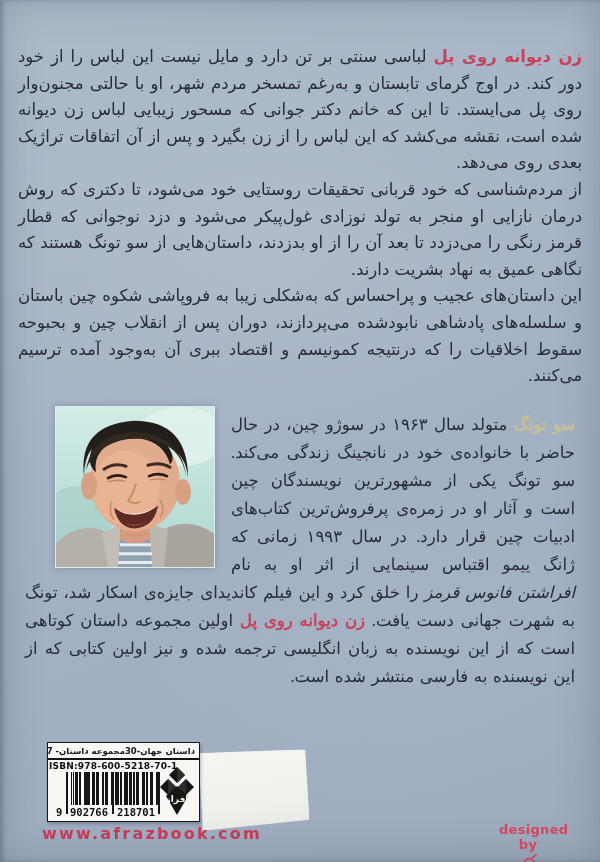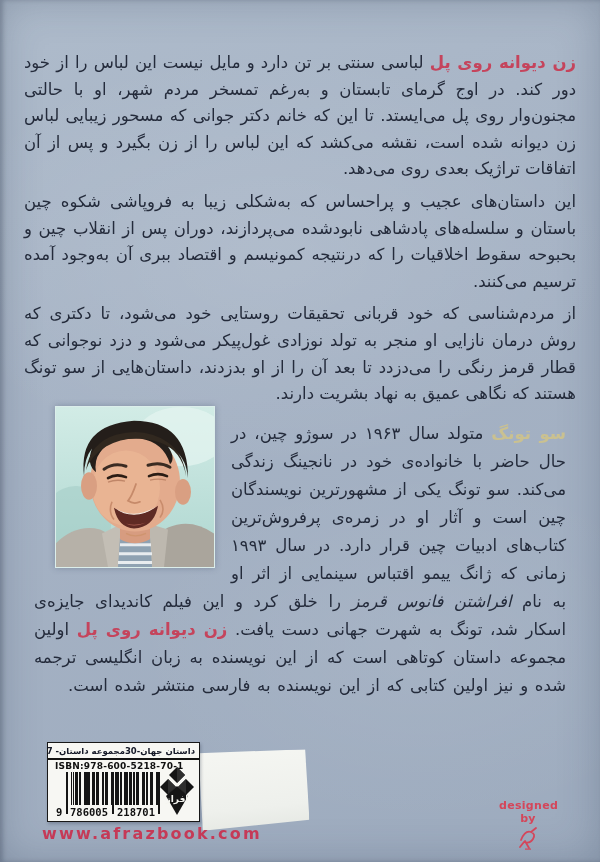--- a/index.html
+++ b/index.html
@@ -12,28 +12,28 @@
       radial-gradient(ellipse 420px 260px at 70% 75%, rgba(255,255,255,.06), rgba(255,255,255,0) 70%),
       linear-gradient(160deg,#aebbcb 0%,#a5b2c4 45%,#9dabbe 100%);
     box-shadow:inset 0 0 40px rgba(40,55,80,.25), inset 3px 0 4px rgba(30,40,60,.25);
   }
   
   .synopsis{
     position:absolute;top:44px;right:18px;left:18px;
     direction:rtl;text-align:justify;
     font-size:16.5px;line-height:26.6px;color:#242b3b;
   }
-  .synopsis p{margin:6px;}
+  .synopsis p{margin:0;}
   .bio{
     position:absolute;top:404px;right:18px;left:18px;
     direction:rtl;text-align:justify;
     font-size:16.5px;line-height:28px;color:#242b3b;
     word-spacing:1.5px;
   }
-  .bio p{margin:16px;}
+  .bio p{margin:7px;font-family:Liberation Serif, serif;}
   .red-title{color:#c5445c;font-weight:bold;}
   .gold-name{color:#cfc38b;font-weight:bold;opacity:.9;}
   .film-title{font-style:italic;}
   
   .photo{
     float:left;width:158px;height:160px;
     margin:2px 16px 4px 37px;
     border:1px solid rgba(255,255,255,.45);
     box-shadow:0 0 6px rgba(60,75,100,.35);
     background:#bfe0da;
@@ -45,21 +45,21 @@
     background:#f7f7f3;border:1.5px solid #181818;box-sizing:border-box;
     box-shadow:1px 2px 3px rgba(40,50,70,.3);
   }
   .series-strip{
     height:15px;border-bottom:2px solid #131313;
     display:flex;justify-content:space-between;align-items:center;
     direction:rtl;padding:0 4px;
     font-size:8.5px;font-weight:bold;color:#141827;white-space:nowrap;
   }
   .isbn-line{
-    direction:ltr;text-align:left;padding:1px 0 0 7px;
+    direction:ltr;text-align:left;padding:1px 0 0 1px;
     font-size:9px;font-weight:bold;color:#101010;letter-spacing:.2px;
   }
   .bc-area{position:absolute;left:8px;top:29px;width:104px;height:48px;}
   .bars{
     position:absolute;left:10px;top:0;width:94px;height:33px;
     background-image:
       repeating-linear-gradient(90deg,#151515 0 1.5px,transparent 1.5px 4.5px),
       repeating-linear-gradient(90deg,#151515 0 1px,transparent 1px 6.5px),
       repeating-linear-gradient(90deg,#151515 0 2px,transparent 2px 10px);
   }
@@ -83,32 +83,32 @@
   }
   .site-url{
     position:absolute;left:42px;top:824px;width:164px;text-align:center;
     direction:ltr;font-size:16px;font-weight:bold;letter-spacing:2.2px;
     color:#c53a57;white-space:nowrap;
   }
   .designed{
     position:absolute;left:499px;top:799px;width:58px;text-align:center;
     color:#d4465a;direction:ltr;
   }
-  .designed-label{font-size:11px;font-weight:bold;letter-spacing:.3px;}
+  .designed-label{font-size:13px;font-weight:bold;letter-spacing:.3px;margin-top:23px;}
   .designed svg{display:block;margin:1px auto 0;}
 </style>
 </head>
 <body>
 
 <div class="page">
 
   <section class="synopsis">
     <p><span class="red-title">زن دیوانه روی پل</span><span> لباسی سنتی بر تن دارد و مایل نیست این لباس را از خود دور کند. در اوج گرمای تابستان و به‌رغم تمسخر مردم شهر، او با حالتی مجنون‌وار روی پل می‌ایستد. تا این که خانم دکتر جوانی که مسحور زیبایی لباس زن دیوانه شده است، نقشه می‌کشد که این لباس را از زن بگیرد و پس از آن اتفاقات تراژیک بعدی روی می‌دهد.</span></p>
+    <p><span>از مردم‌شناسی که خود قربانی تحقیقات روستایی خود می‌شود، تا دکتری که روش درمان نازایی او منجر به تولد نوزادی غول‌پیکر می‌شود و دزد نوجوانی که قطار قرمز رنگی را می‌دزدد تا بعد آن را از او بدزدند، داستان‌هایی از سو تونگ هستند که نگاهی عمیق به نهاد بشریت دارند.</span></p>
     <p><span>این داستان‌های عجیب و پراحساس که به‌شکلی زیبا به فروپاشی شکوه چین باستان و سلسله‌های پادشاهی نابودشده می‌پردازند، دوران پس از انقلاب چین و بحبوحه سقوط اخلاقیات را که درنتیجه کمونیسم و اقتصاد ببری آن به‌وجود آمده ترسیم می‌کنند.</span></p>
-    <p><span>از مردم‌شناسی که خود قربانی تحقیقات روستایی خود می‌شود، تا دکتری که روش درمان نازایی او منجر به تولد نوزادی غول‌پیکر می‌شود و دزد نوجوانی که قطار قرمز رنگی را می‌دزدد تا بعد آن را از او بدزدند، داستان‌هایی از سو تونگ هستند که نگاهی عمیق به نهاد بشریت دارند.</span></p>
   </section>
 
   <section class="bio">
     <div class="photo">
       <svg viewBox="0 0 158 162" preserveAspectRatio="none">
         <defs>
           <linearGradient id="bgT" x1="0" y1="0" x2="0" y2="1">
             <stop offset="0" stop-color="#d2ece6"></stop>
               <stop offset="1" stop-color="#aed6d0"></stop>
           </linearGradient>
@@ -170,21 +170,21 @@
       <span>مجموعه داستان- 7</span>
     </div>
     <div class="isbn-line">ISBN:978-600-5218-70-1</div>
     <div class="bc-area">
       <div class="bars"></div>
       <div class="guard g-left"></div>
       <div class="guard g-mid"></div>
       <div class="guard g-right"></div>
       <div class="bc-digits">
         <span class="d1">9</span>
-        <span class="d2">786005</span>
+        <span class="d2">902766</span>
         <span class="d3">218701</span>
       </div>
     </div>
     <div class="afraz-logo">
       <svg viewBox="0 0 34 50">
 
         <polygon points="17,1 25,9 17,17 9,9" fill="#151515"></polygon>
         <path d="M17,1 L25,9 L17,17 Z" fill="#2e2e2e"></path>
         <polygon points="8,13 16,21 8,29 0,21" fill="#151515"></polygon>
         <path d="M8,13 L16,21 L8,29 Z" fill="#2e2e2e"></path>

